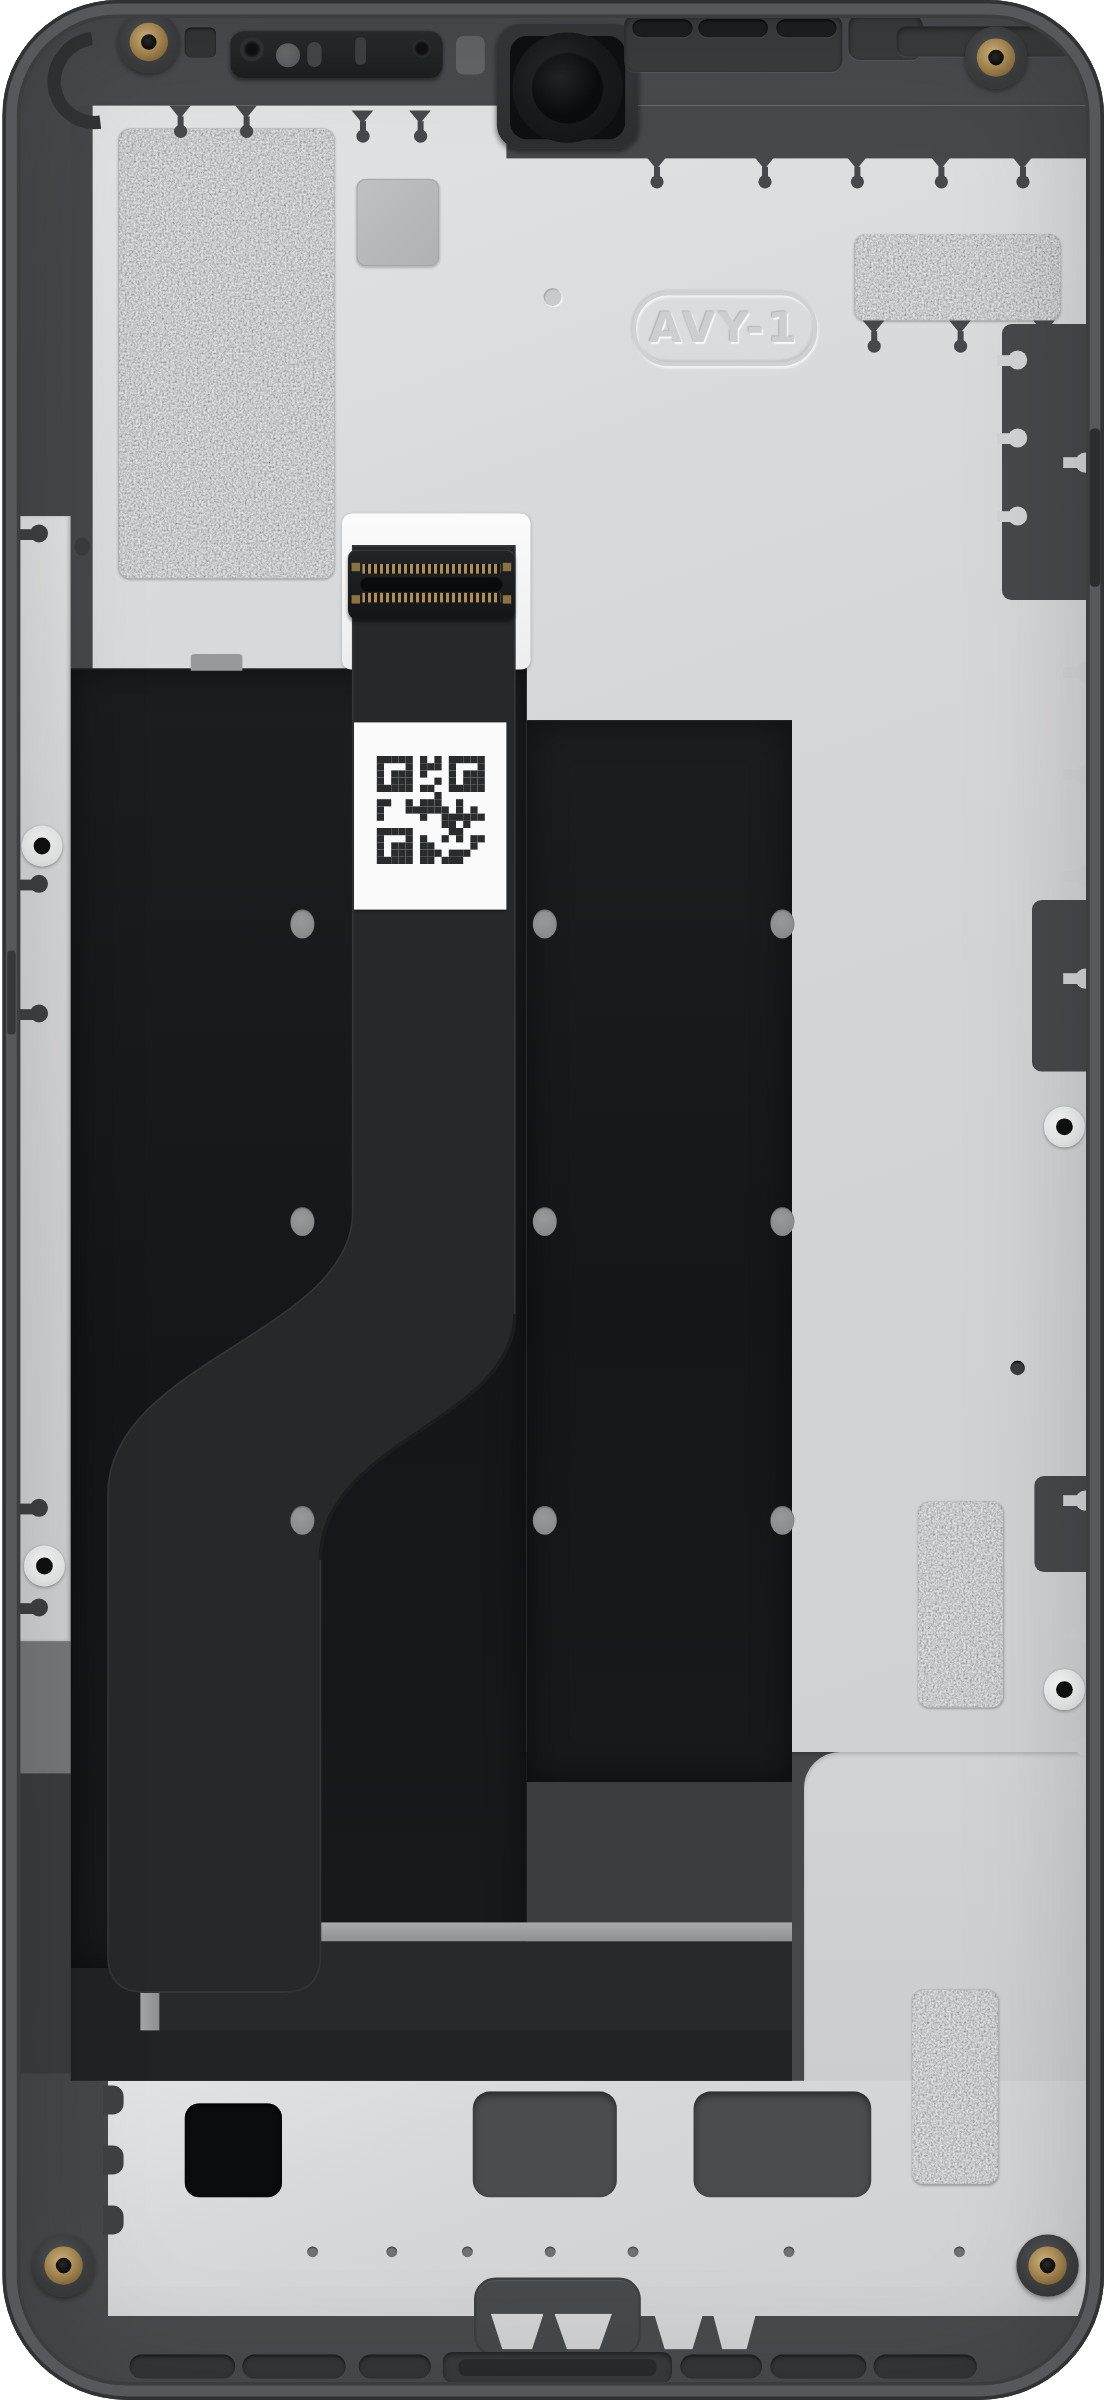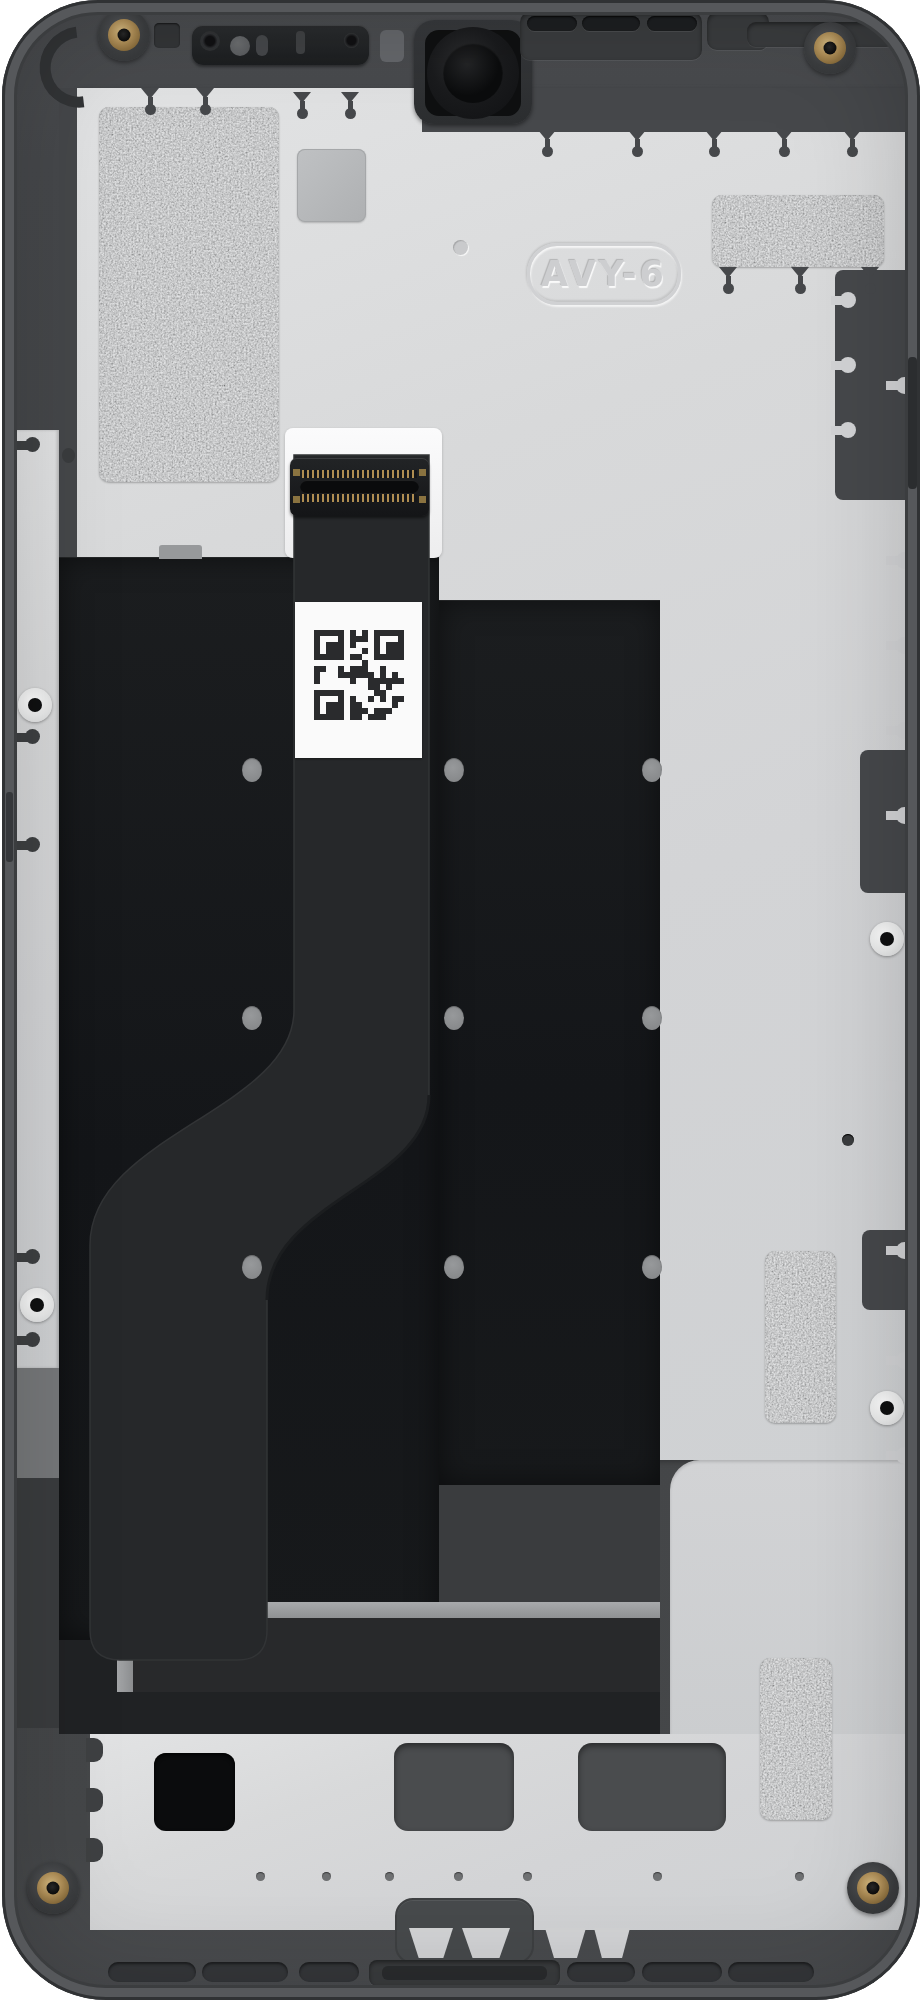--- a/index.html
+++ b/index.html
@@ -74,21 +74,21 @@
         </svg>
       </div>
     <div class="abs foil" style="left:758px;top:1658px;width:72px;height:162px;z-index:11;">
         <svg>
           <rect width="100%" height="100%" filter="url(#foilF)"></rect>
         </svg>
       </div>
     <div class="abs" style="left:295px;top:149px;width:69px;height:73px;border-radius:8px;background:linear-gradient(135deg,#bfc1c3,#aeb0b2);box-shadow:inset 0 0 0 1px #a5a7a9,0 1px 2px rgba(0,0,0,.2);"></div>
 
     <div class="abs emboss" style="left:525px;top:243px;width:148px;height:56px;z-index:4;">
-      <span>AVY-6</span>
+      <span>AVY-1</span>
     </div>
     <div class="abs" style="left:451px;top:240px;width:15px;height:15px;border-radius:50%;background:#c9cacc;box-shadow:inset 1px 1px 1px rgba(0,0,0,.18),1px 1px 1px rgba(255,255,255,.8);z-index:4;"></div>
 
     <div class="abs" style="left:57px;top:545px;width:601px;height:1189px;z-index:6;">
       <div class="abs panel" style="left:0;top:12px;width:380px;height:1083px;"></div>
       <div class="abs panel" style="left:380px;top:55px;width:221px;height:885px;"></div>
       <div class="abs" style="left:380px;top:940px;width:221px;height:155px;background:#3a3c3e;"></div>
       <div class="abs" style="left:100px;top:0;width:43px;height:14px;background:#97999b;border-radius:3px 3px 0 0;"></div>
       <div class="abs" style="left:0;top:1095px;width:601px;height:94px;background:#202224;"></div>
 

